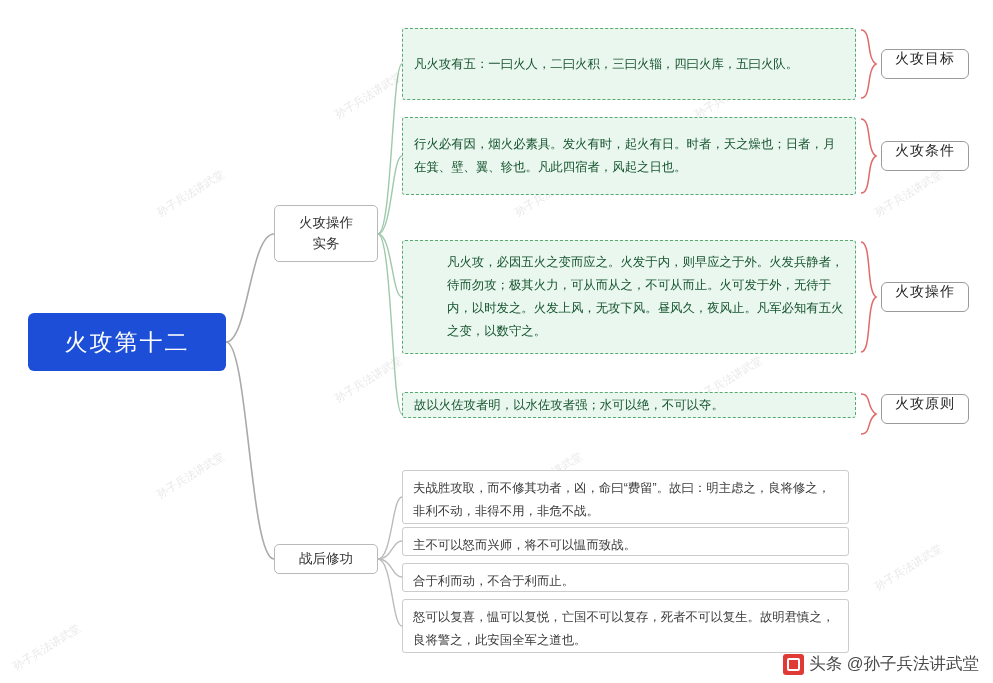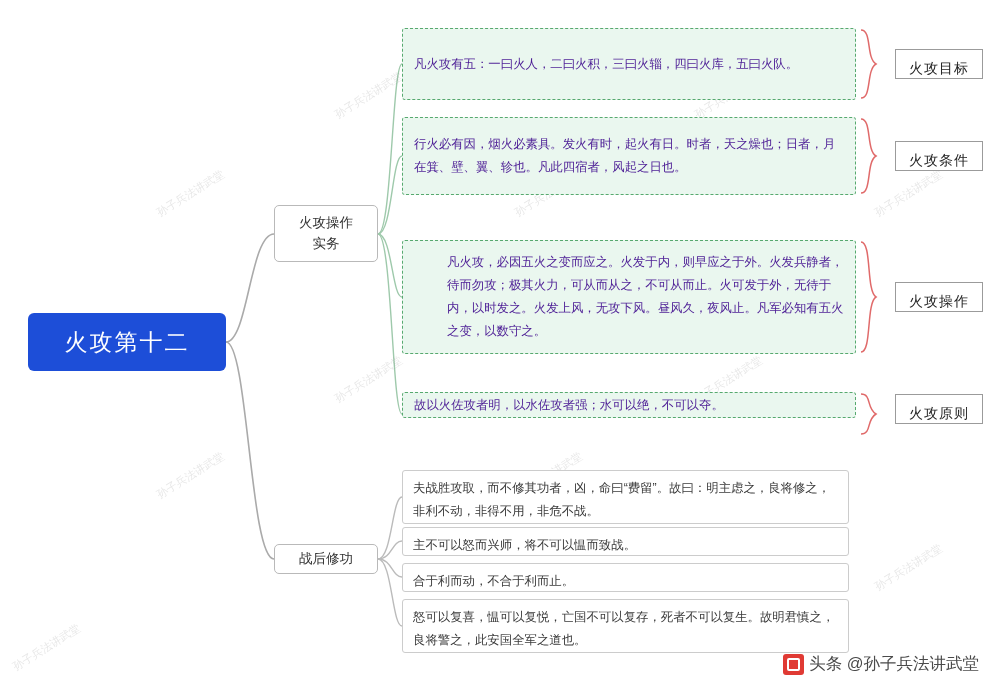--- a/index.html
+++ b/index.html
@@ -71,21 +71,21 @@
     left: 274px;
     top: 544px;
     width: 104px;
     height: 30px;
   }
   
   .leaf-green {
     background: #eaf7ef;
     border: 1px dashed #57a96f;
     border-radius: 3px;
-    color: #4c1d95;
+    color: #14532d;
     font-size: 12.4px;
     line-height: 1.85;
     padding: 7px 11px;
     box-sizing: border-box;
     display: flex;
     align-items: center;
   }
   .g1 { left: 402px; top: 28px;  width: 454px; height: 72px; }
   .g2 { left: 402px; top: 117px; width: 454px; height: 78px; }
   .g3 { left: 402px; top: 240px; width: 454px; height: 114px; padding-left: 44px; }
@@ -105,30 +105,29 @@
   }
   .p1 { left: 402px; top: 470px; width: 447px; height: 54px; }
   .p2 { left: 402px; top: 527px; width: 447px; height: 29px; }
   .p3 { left: 402px; top: 563px; width: 447px; height: 29px; }
   .p4 { left: 402px; top: 599px; width: 447px; height: 54px; }
 
   
   .tag {
     background: #ffffff;
     border: 1px solid #9b9b9b;
-    border-radius: 0;
+    border-radius: 6px;
     color: #222222;
     font-size: 14px;
     letter-spacing: 1px;
     display: flex;
-    align-items: flex-end;
+    align-items: flex-start;
     justify-content: center;
     height: 30px;
     width: 88px;
-    margin-left: 14px;
   }
   .t1 { left: 881px; top: 49px; }
   .t2 { left: 881px; top: 141px; }
   .t3 { left: 881px; top: 282px; }
   .t4 { left: 881px; top: 394px; }
 
   
   .wm {
     position: absolute;
     color: rgba(120,120,120,0.18);

